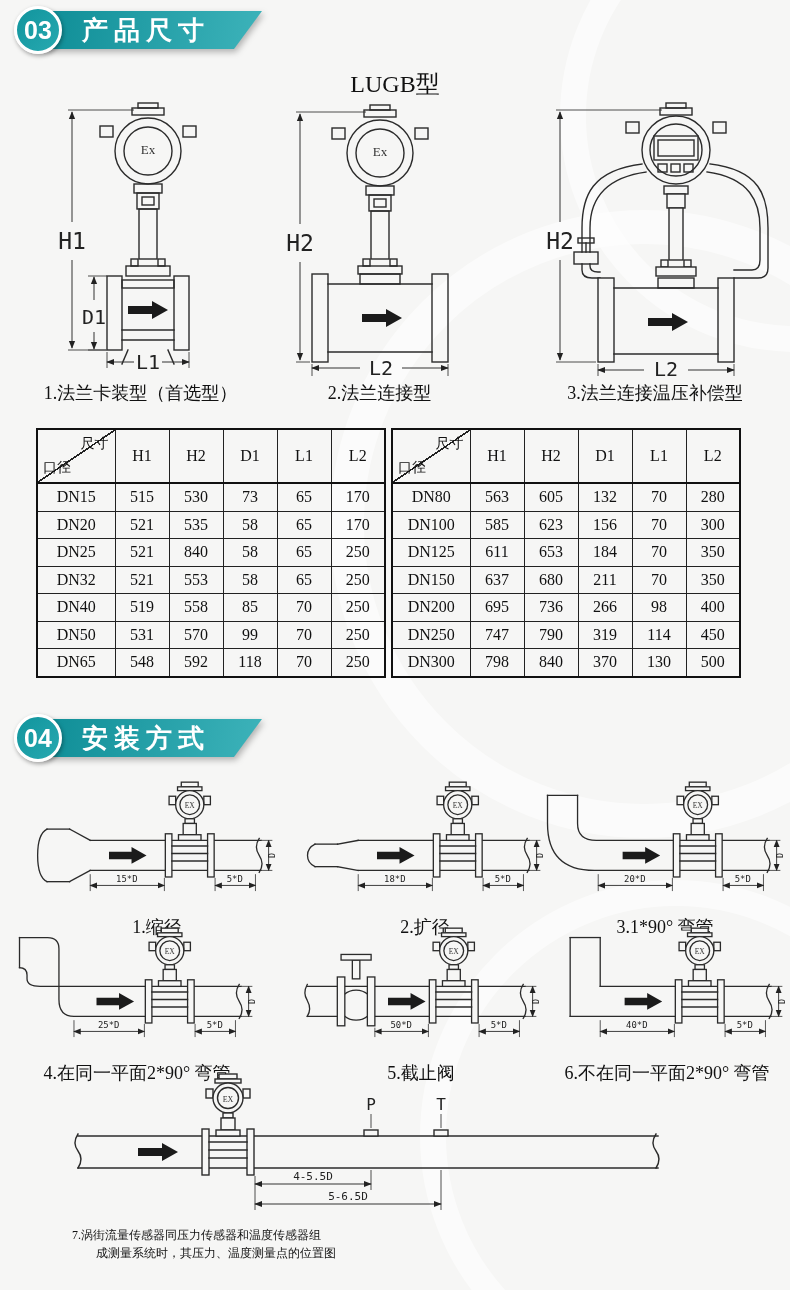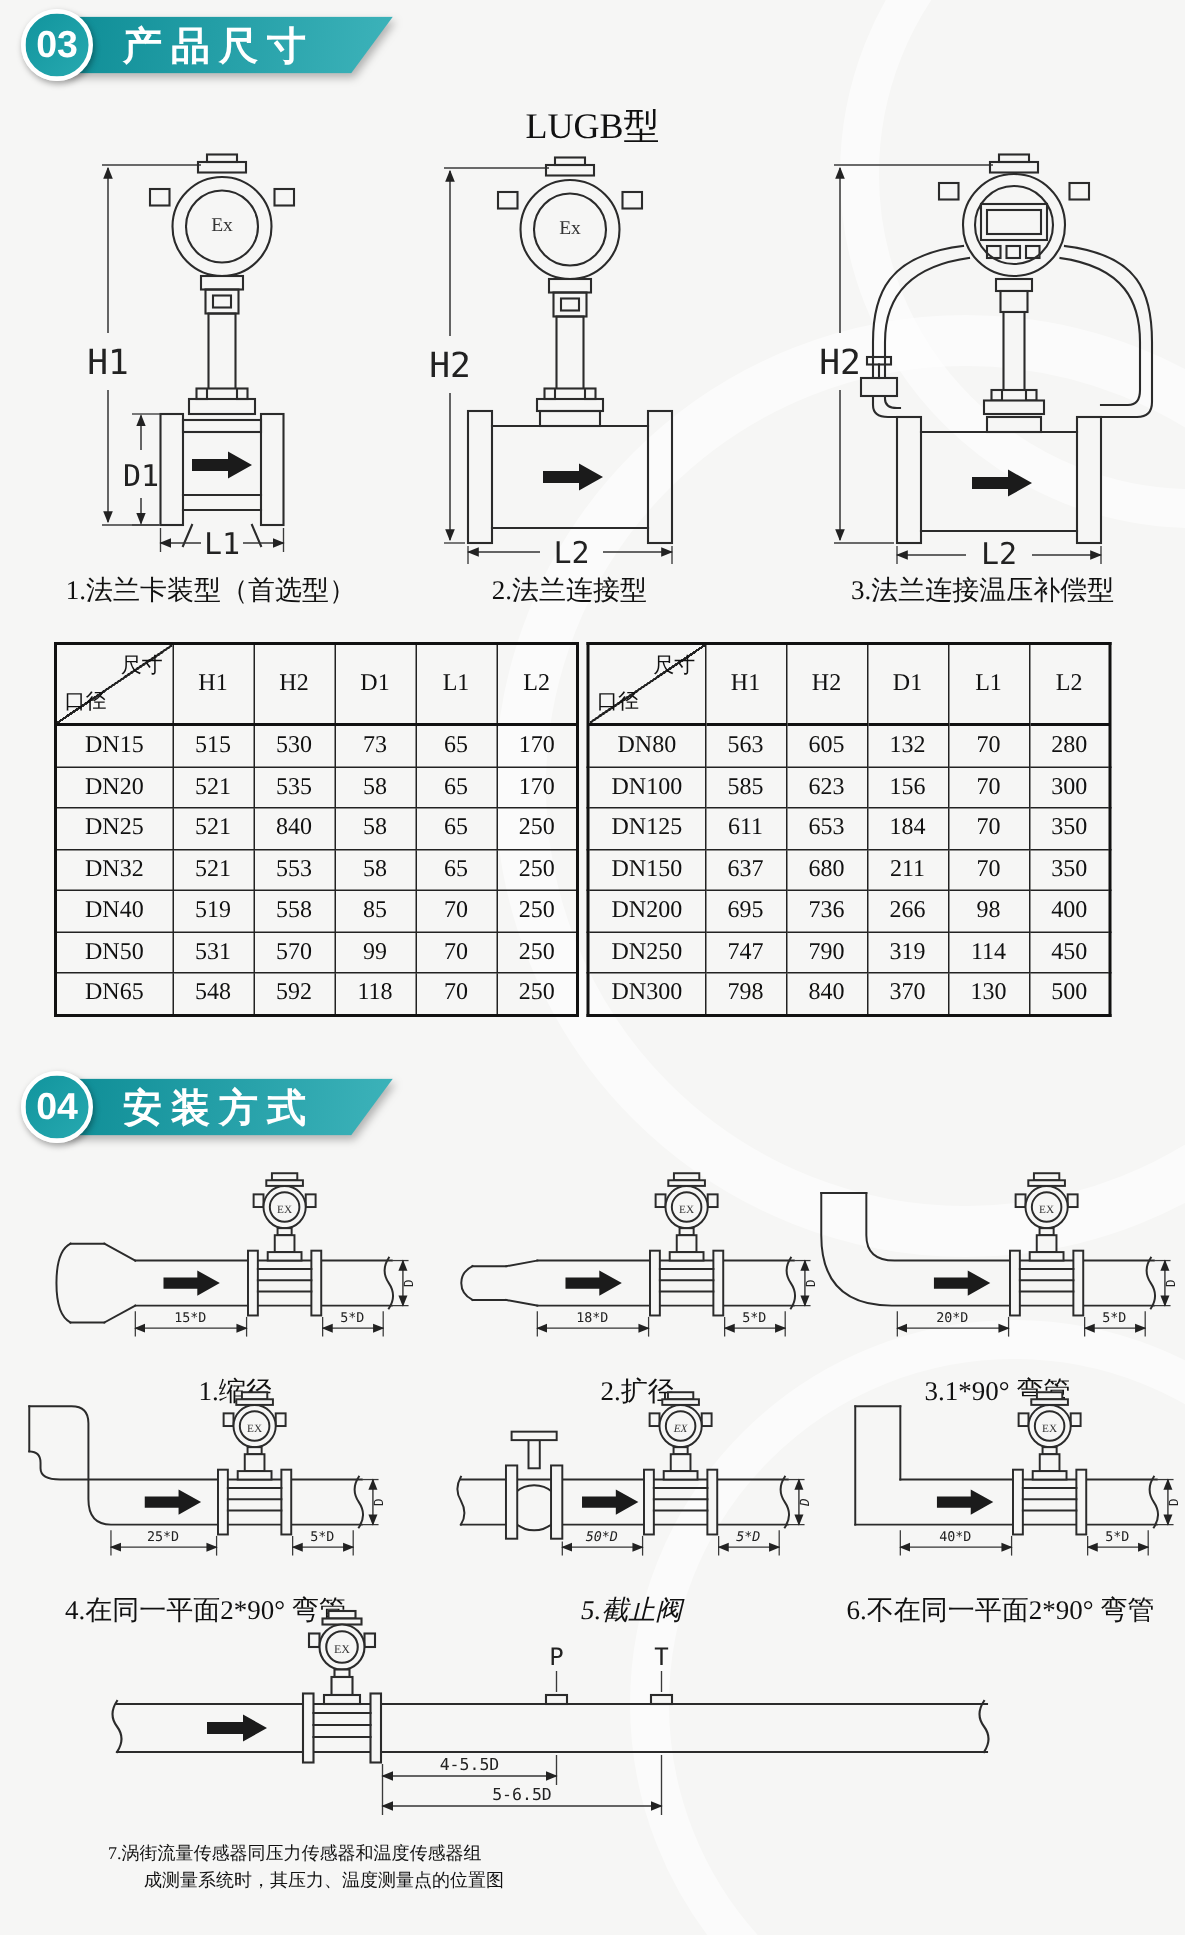--- a/index.html
+++ b/index.html
@@ -64,21 +64,21 @@
   .dimtbl td{height:26.5px;}
   .corner{position:relative;
     background:linear-gradient(to bottom right,transparent calc(50% - .8px),
       #222 calc(50% - .8px),#222 calc(50% + .8px),transparent calc(50% + .8px));}
   .corner .ct{position:absolute;top:5px;right:6px;font-size:14px;}
   .corner .cb{position:absolute;bottom:5px;left:5px;font-size:14px;}
 
   
   .inst{position:absolute;width:250px;}
   #in1{left:32px;top:780px;} #in2{left:300px;top:780px;} #in3{left:540px;top:780px;}
-  #in4{left:12px;top:926px;} #in5{left:296px;top:926px;font-style:italic;} #in6{left:542px;top:926px;}
+  #in4{left:12px;top:926px;} #in5{left:296px;top:926px;} #in6{left:542px;top:926px;}
   .inst svg{display:block;width:246px;height:132px;}
   #d7wrap{position:absolute;left:58px;top:1070px;width:630px;}
   #d7wrap svg{display:block;width:620px;height:150px;}
   .cap7{position:absolute;left:72px;top:1226px;font-size:12px;line-height:1.5;
     font-family:"Liberation Serif",serif;color:#111;}
   .cap7 .l2{margin-left:24px;}
 </style>
 </head>
 <body>
 

